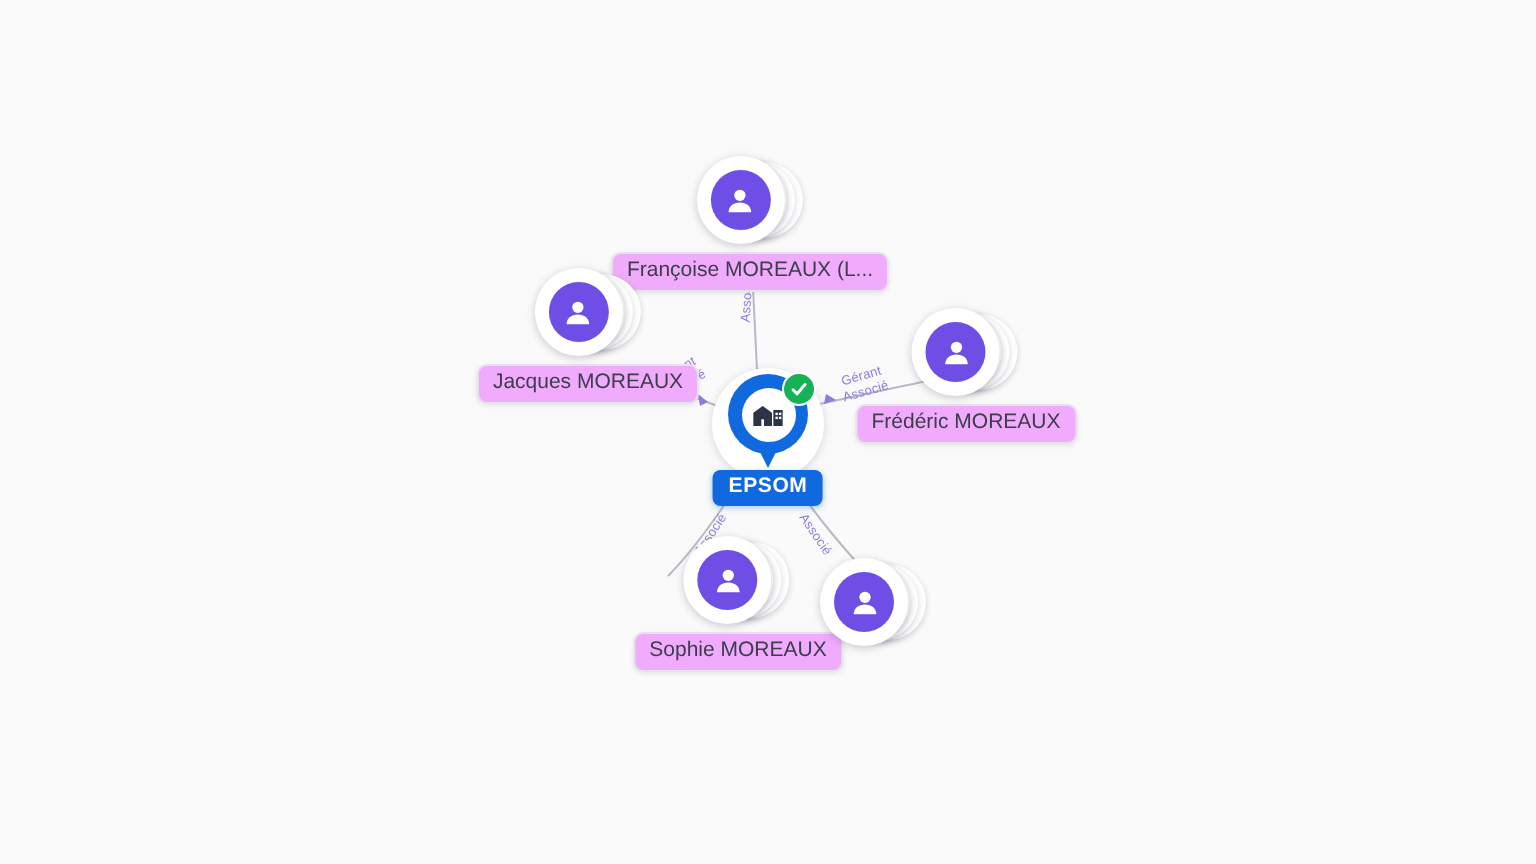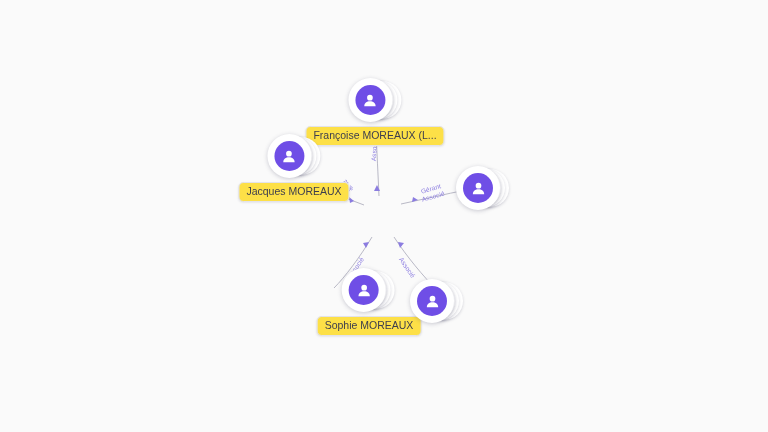--- a/index.html
+++ b/index.html
@@ -72,21 +72,21 @@
     height: 30px;
     border-radius: 50%;
     background: #6f4ee6;
     display: flex;
     align-items: center;
     justify-content: center;
   }
   .avatar-inner svg { display: block; }
   .node-label {
     margin-top: 4px;
-    background: #fde047;
+    background: #f0abfc;
     border: 1px solid #e3e3ea;
     border-radius: 5px;
     padding: 2px 7px 3px 7px;
     font-size: 10.5px;
     line-height: 13px;
     color: #3d3d4e;
     white-space: nowrap;
     box-shadow: 0 1px 2px rgba(60,60,90,0.10);
   }
   
@@ -268,20 +268,21 @@
       <div class="stack-card c1"></div>
       <div class="avatar-disc">
         <div class="avatar-inner">
           <svg width="17" height="17" viewBox="0 0 24 24" fill="#ffffff">
             <circle cx="12" cy="8" r="4"></circle>
             <path d="M4 20c0-4.4 3.6-7 8-7s8 2.6 8 7z"></path>
           </svg>
         </div>
       </div>
     </div>
+    <div class="node-label">Frédéric MOREAUX</div>
   </div>
 
   <div class="node" style="left:331px; top:302px;margin-left:38px;">
     <div class="person-stack">
       <div class="stack-card c3"></div>
       <div class="stack-card c2"></div>
       <div class="stack-card c1"></div>
       <div class="avatar-disc">
         <div class="avatar-inner">
           <svg width="17" height="17" viewBox="0 0 24 24" fill="#ffffff">
@@ -303,14 +304,40 @@
         <div class="avatar-inner">
           <svg width="17" height="17" viewBox="0 0 24 24" fill="#ffffff">
             <circle cx="12" cy="8" r="4"></circle>
             <path d="M4 20c0-4.4 3.6-7 8-7s8 2.6 8 7z"></path>
           </svg>
         </div>
       </div>
     </div>
   </div>
 
+  <div class="node" style="left:384px; top:214px;">
+    <div class="company-wrap">
+      <div class="company-halo"></div>
+      <div class="pin">
+        <div class="pin-tail"></div>
+        <div class="pin-head">
+          <div class="pin-face">
+            <svg width="16" height="14" viewBox="0 0 24 20" fill="#2b3346">
+              <path d="M1 19V9l7-5 7 5v10H9v-5H7v5z"></path>
+              <rect x="16" y="7" width="7" height="12"></rect>
+              <rect x="17.6" y="9" width="1.8" height="1.8" fill="#ffffff"></rect>
+              <rect x="20.2" y="9" width="1.8" height="1.8" fill="#ffffff"></rect>
+              <rect x="17.6" y="12" width="1.8" height="1.8" fill="#ffffff"></rect>
+              <rect x="20.2" y="12" width="1.8" height="1.8" fill="#ffffff"></rect>
+            </svg>
+          </div>
+        </div>
+        <div class="verified-badge">
+          <svg width="9" height="9" viewBox="0 0 24 24" fill="none" stroke="#ffffff" stroke-width="4" stroke-linecap="round" stroke-linejoin="round">
+            <polyline points="4,13 9.5,18.5 20,6"></polyline>
+          </svg>
+        </div>
+      </div>
+      <div class="company-label">EPSOM</div>
+    </div>
+  </div>
 
 </div>
 
 </body></html>

